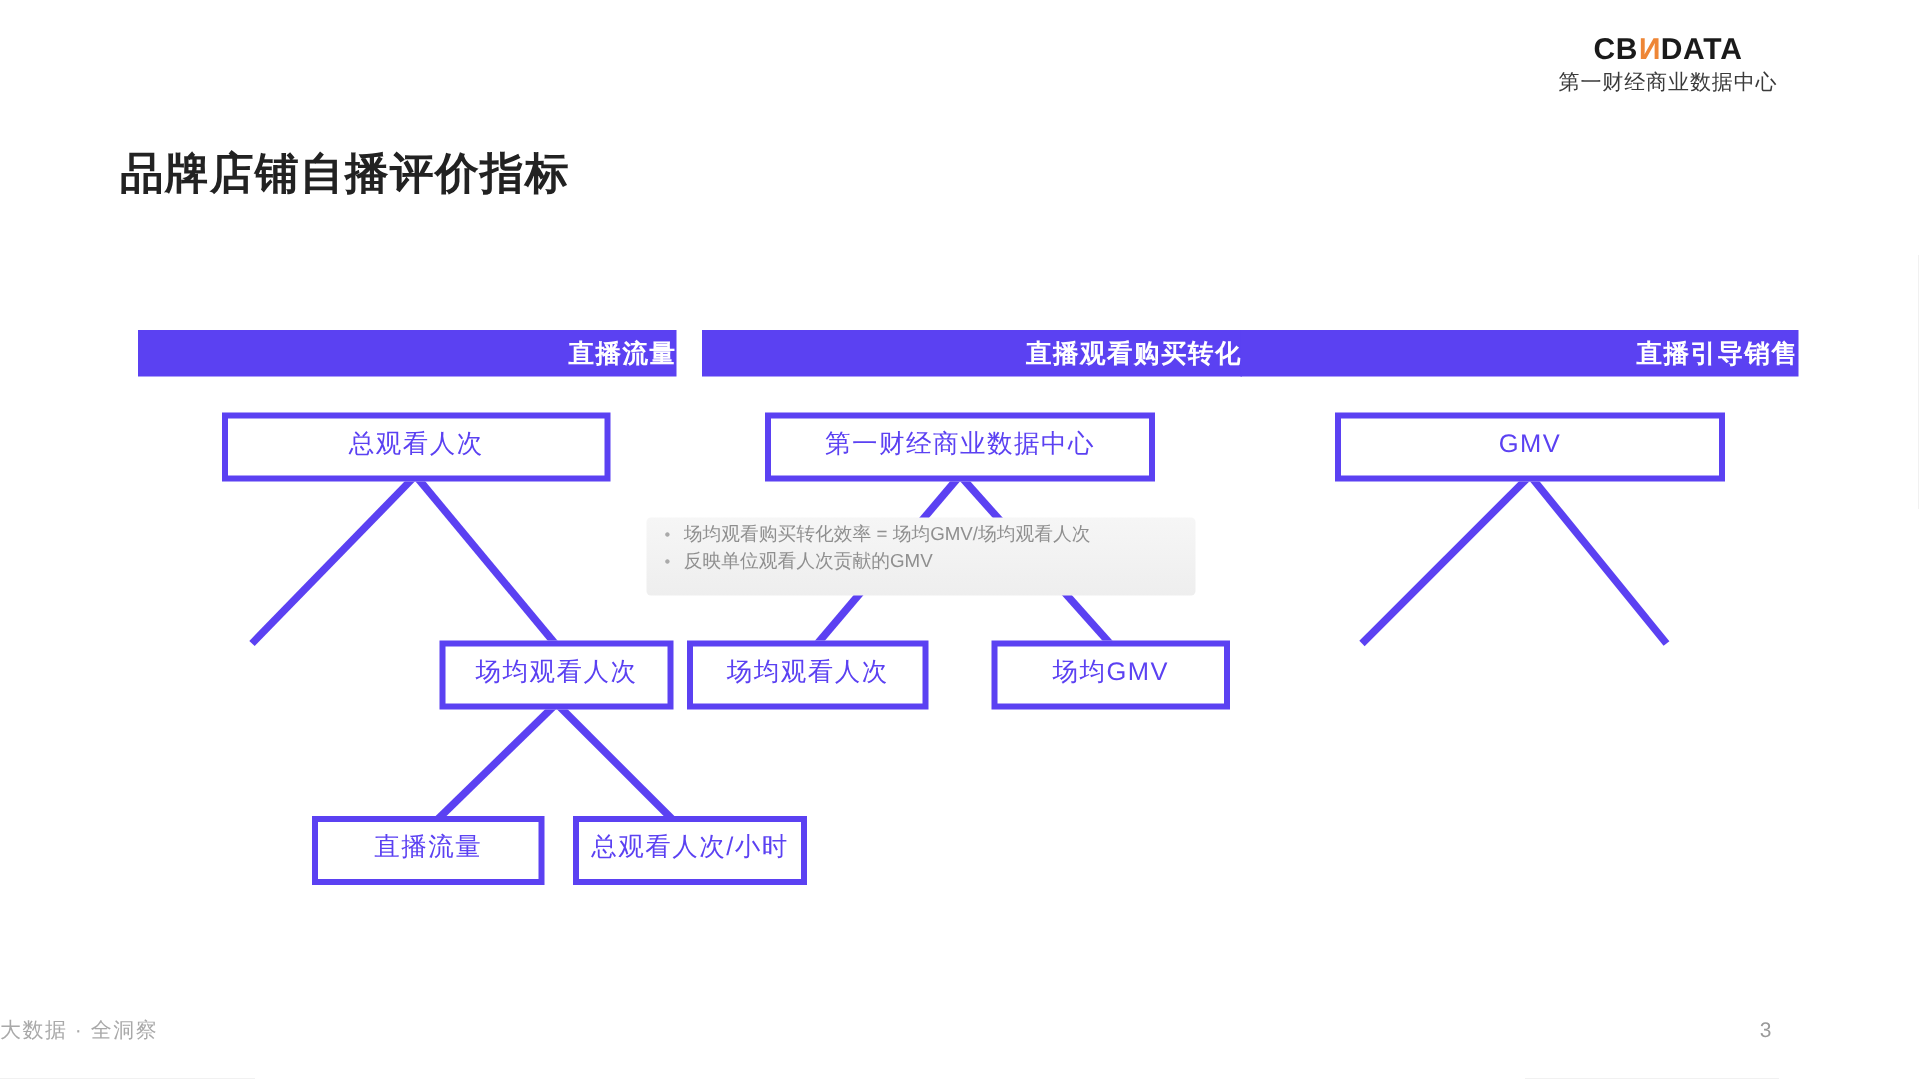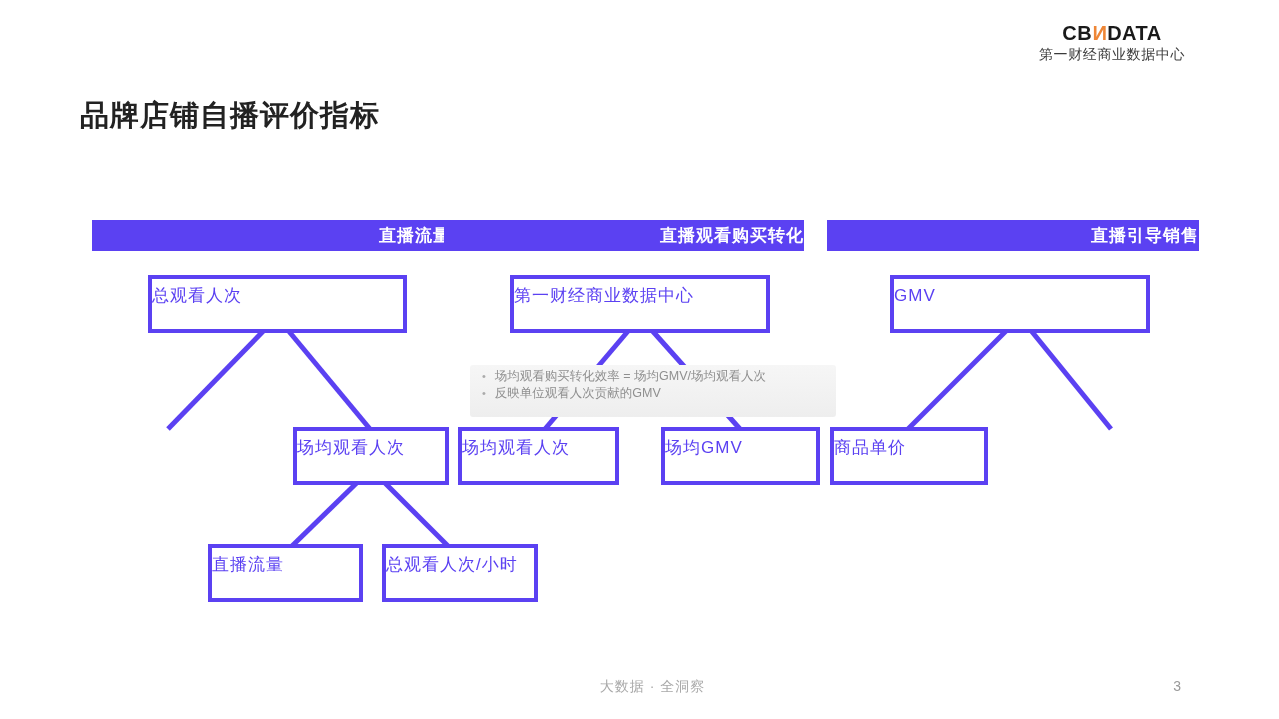--- a/index.html
+++ b/index.html
@@ -19,38 +19,37 @@
   .logo-sub{font-size:14px;color:#3a3a3a;letter-spacing:0.6px;margin-top:2px;white-space:nowrap;}
   
   .title{position:absolute;left:80px;top:96px;margin:0;font-size:29px;font-weight:bold;color:#222222;letter-spacing:1px;text-align:center;}
   
   .colhead{
     position:absolute;top:220px;height:31px;line-height:31px;text-align:right;
     background:var(--accent,#5b41f2);color:#ffffff;font-size:17px;font-weight:bold;letter-spacing:1px;z-index:3;
   }
   
   .node{
-    position:absolute;height:58px;box-sizing:border-box;background:#ffffff;
+    position:absolute;height:46px;box-sizing:border-box;background:#ffffff;
     border:4px solid var(--accent,#5b41f2);color:var(--accent,#5b41f2);
-    font-size:17px;text-align:left;line-height:34px;letter-spacing:1px;z-index:3;
+    font-size:17px;text-align:center;line-height:34px;letter-spacing:1px;z-index:3;
   }
   
   .connectors{position:absolute;left:0;top:0;width:1279px;height:719px;z-index:1;pointer-events:none;}
   
   .note{
-    position:absolute;left:470px;top:345px;width:366px;height:52px;box-sizing:border-box;
+    position:absolute;left:431px;top:345px;width:366px;height:52px;box-sizing:border-box;
     background:linear-gradient(180deg,#f6f6f6,#eeeeee);border-radius:3px;z-index:2;
     padding:3px 8px 3px 6px;
-    margin-top:20px;
   }
   .note ul{margin:0;padding:0;list-style:none;}
   .note li{font-size:12.5px;color:#8f8f8f;line-height:16.5px;white-space:nowrap;}
   .note li::before{content:"\2022";color:#aaaaaa;margin:0 9px 0 6px;font-size:11px;}
   
-  .footer-slogan{position:absolute;left:0;right:0;top:678px;text-align:center;font-size:14px;color:#a9a9a9;letter-spacing:1px;padding-left:26px;}
+  .footer-slogan{position:absolute;left:0;right:0;top:678px;text-align:left;font-size:14px;color:#a9a9a9;letter-spacing:1px;}
   .page-number{position:absolute;right:98px;top:678px;font-size:14px;color:#9a9a9a;}
 </style>
 </head>
 <body>
 
 <div class="slide">
 
 
   <div class="logo">
     <div class="logo-word"><span>CB</span><span class="logo-n">N</span><span>DATA</span></div>
@@ -64,38 +63,37 @@
     <line x1="277" y1="317" x2="370" y2="429" stroke-width="5" stroke="#5b41f2"></line>
     <line x1="371" y1="469" x2="292" y2="546" stroke-width="5" stroke="#5b41f2"></line>
     <line x1="371" y1="469" x2="448" y2="546" stroke-width="5" stroke="#5b41f2"></line>
     <line x1="640" y1="317" x2="545" y2="429" stroke-width="5" stroke="#5b41f2"></line>
     <line x1="640" y1="317" x2="740" y2="429" stroke-width="5" stroke="#5b41f2"></line>
     <line x1="1020" y1="317" x2="908" y2="429" stroke-width="5" stroke="#5b41f2"></line>
     <line x1="1020" y1="317" x2="1111" y2="429" stroke-width="5" stroke="#5b41f2"></line>
   </svg>
 
   <div class="colhead" style="left:92px;width:359px">直播流量</div>
-  <div class="colhead" style="left:444px;width:360px">直播观看购买转化</div>
+  <div class="colhead" style="left:468px;width:360px">直播观看购买转化</div>
   <div class="colhead" style="left:827px;width:372px">直播引导销售</div>
 
   <div class="node" style="left:148px;top:275px;width:259px">总观看人次</div>
   <div class="node" style="left:510px;top:275px;width:260px">第一财经商业数据中心</div>
   <div class="node" style="left:890px;top:275px;width:260px">GMV</div>
 
   <div class="note">
     <ul>
       <li>场均观看购买转化效率 = 场均GMV/场均观看人次</li>
       <li>反映单位观看人次贡献的GMV</li>
     </ul>
   </div>
 
   <div class="node" style="left:293px;top:427px;width:156px">场均观看人次</div>
   <div class="node" style="left:458px;top:427px;width:161px">场均观看人次</div>
   <div class="node" style="left:661px;top:427px;width:159px">场均GMV</div>
-  <div class="node" style="left:830px;top:427px;width:158px">商品单价</div>
 
   <div class="node" style="left:208px;top:544px;width:155px">直播流量</div>
   <div class="node" style="left:382px;top:544px;width:156px">总观看人次/小时</div>
 
   <div class="footer-slogan">大数据 · 全洞察</div>
   <div class="page-number">3</div>
 
 </div>
 
 </body></html>

